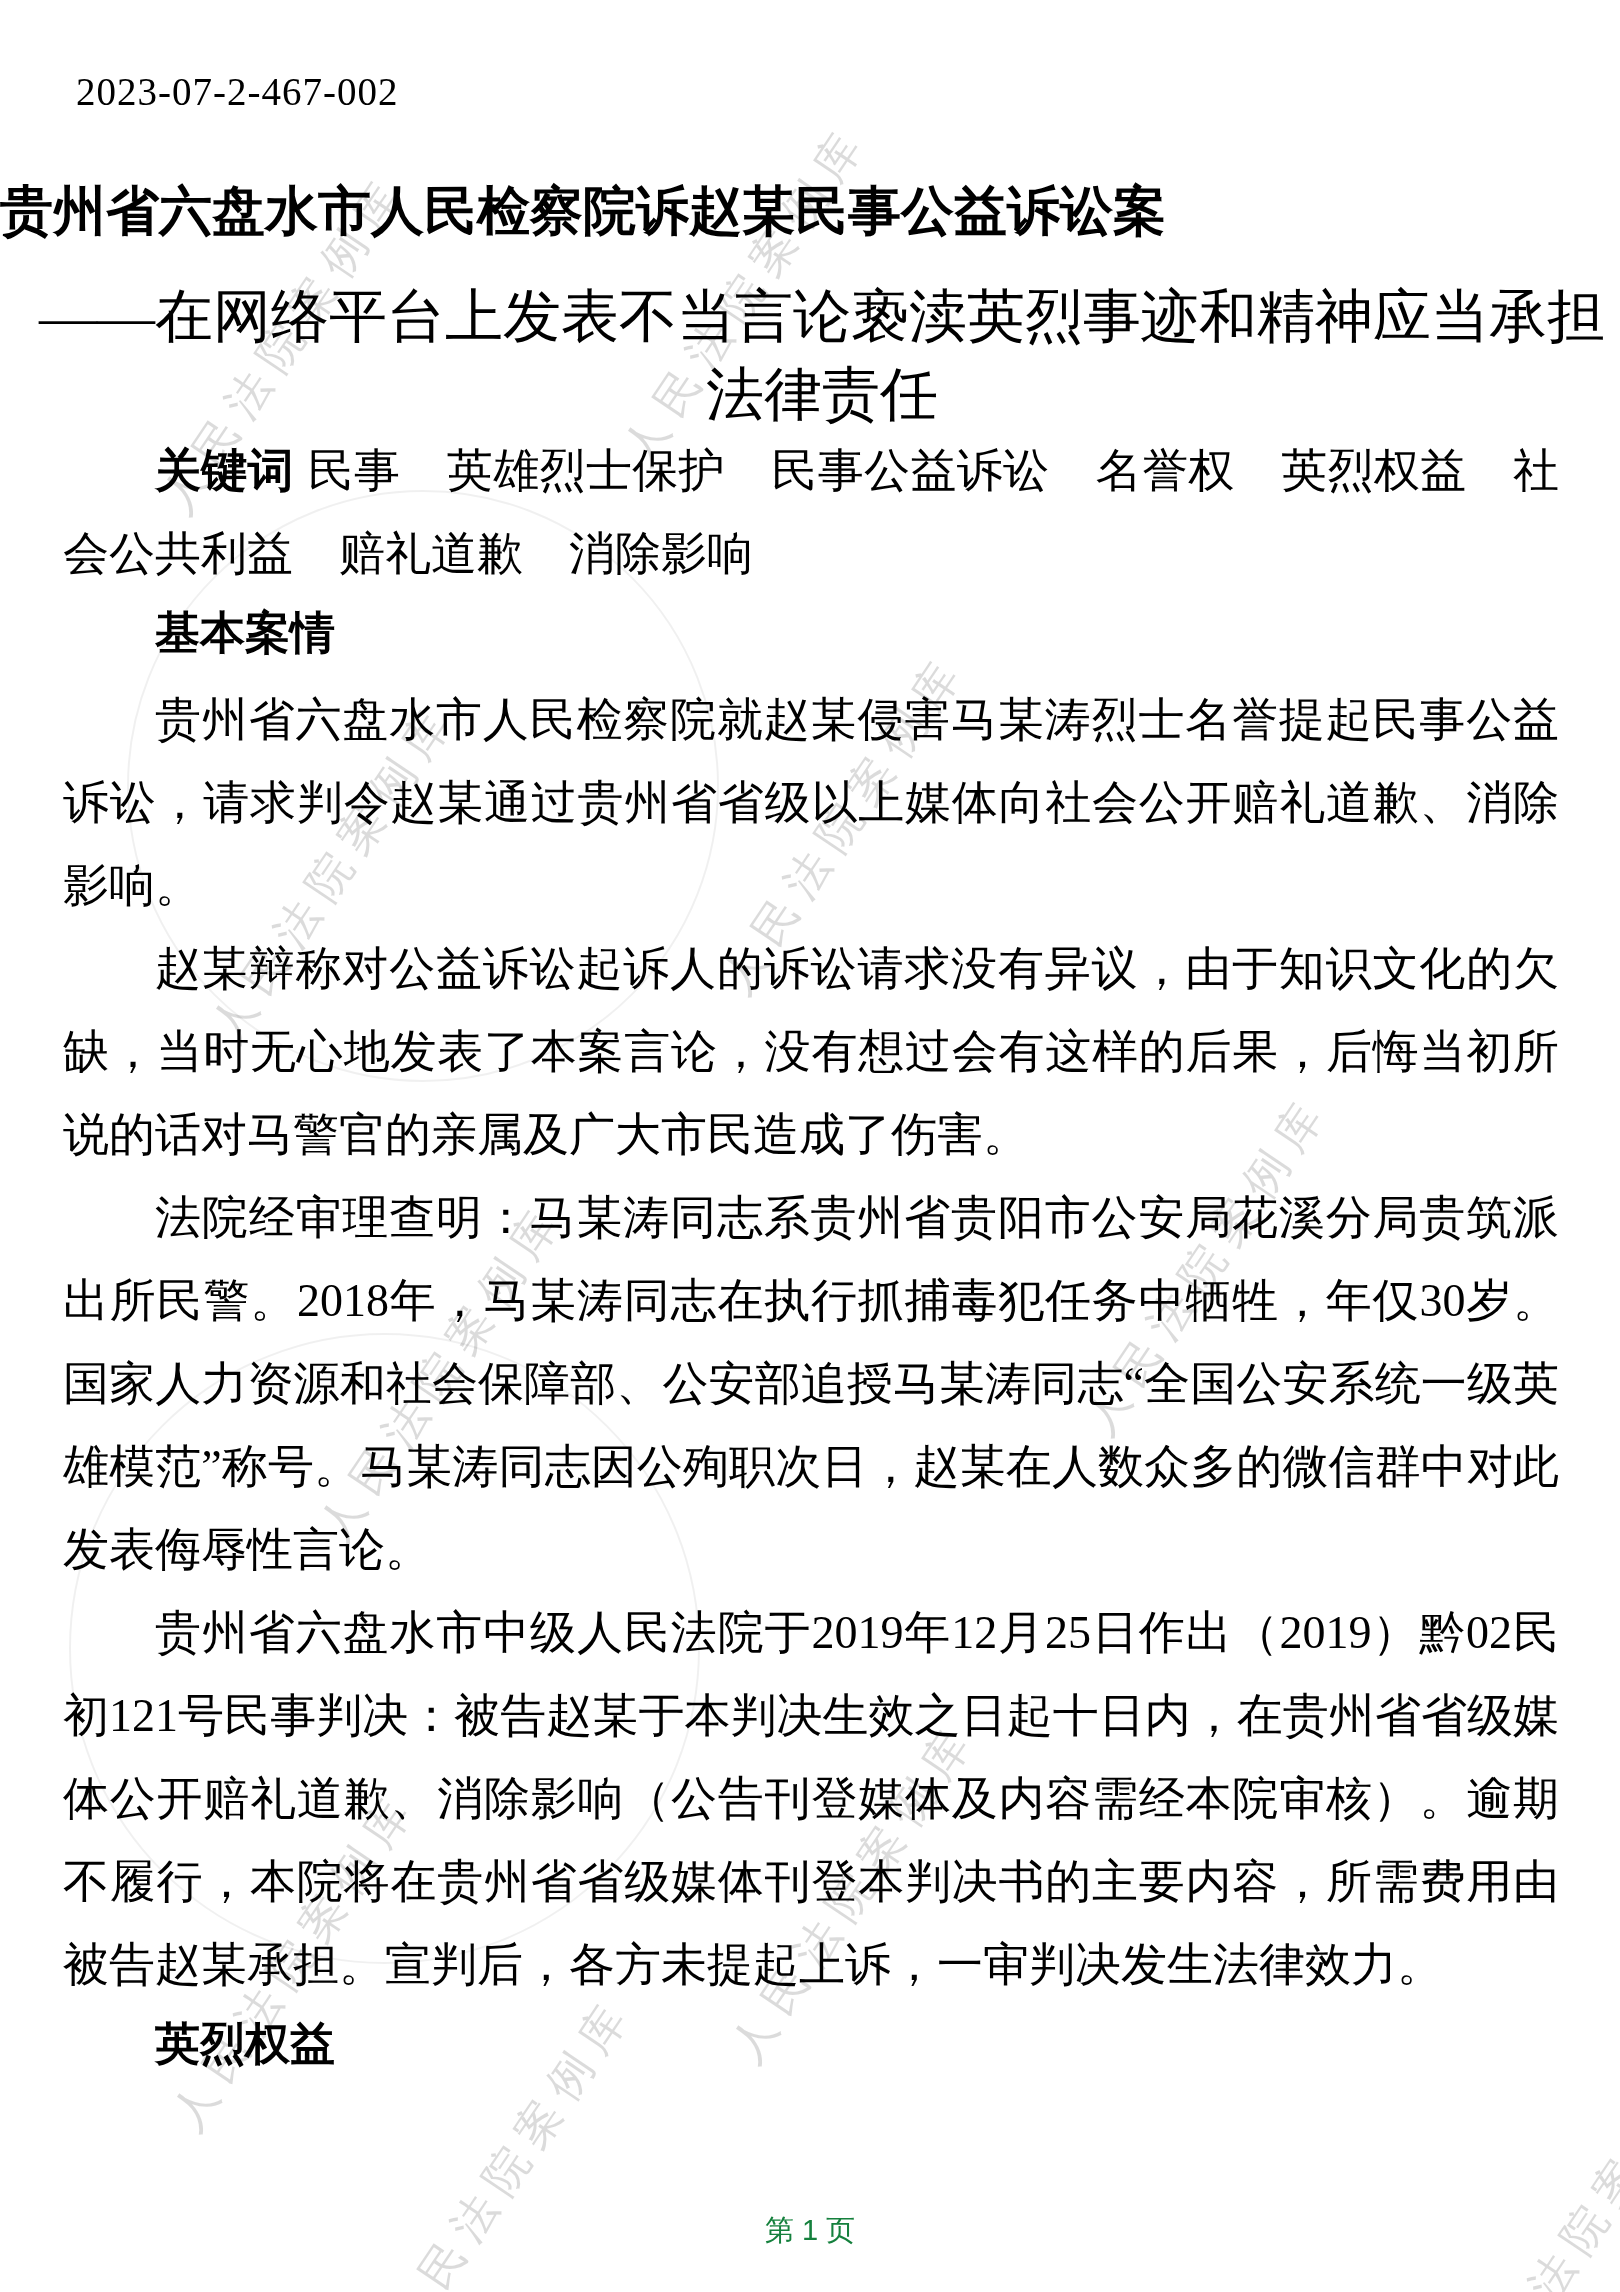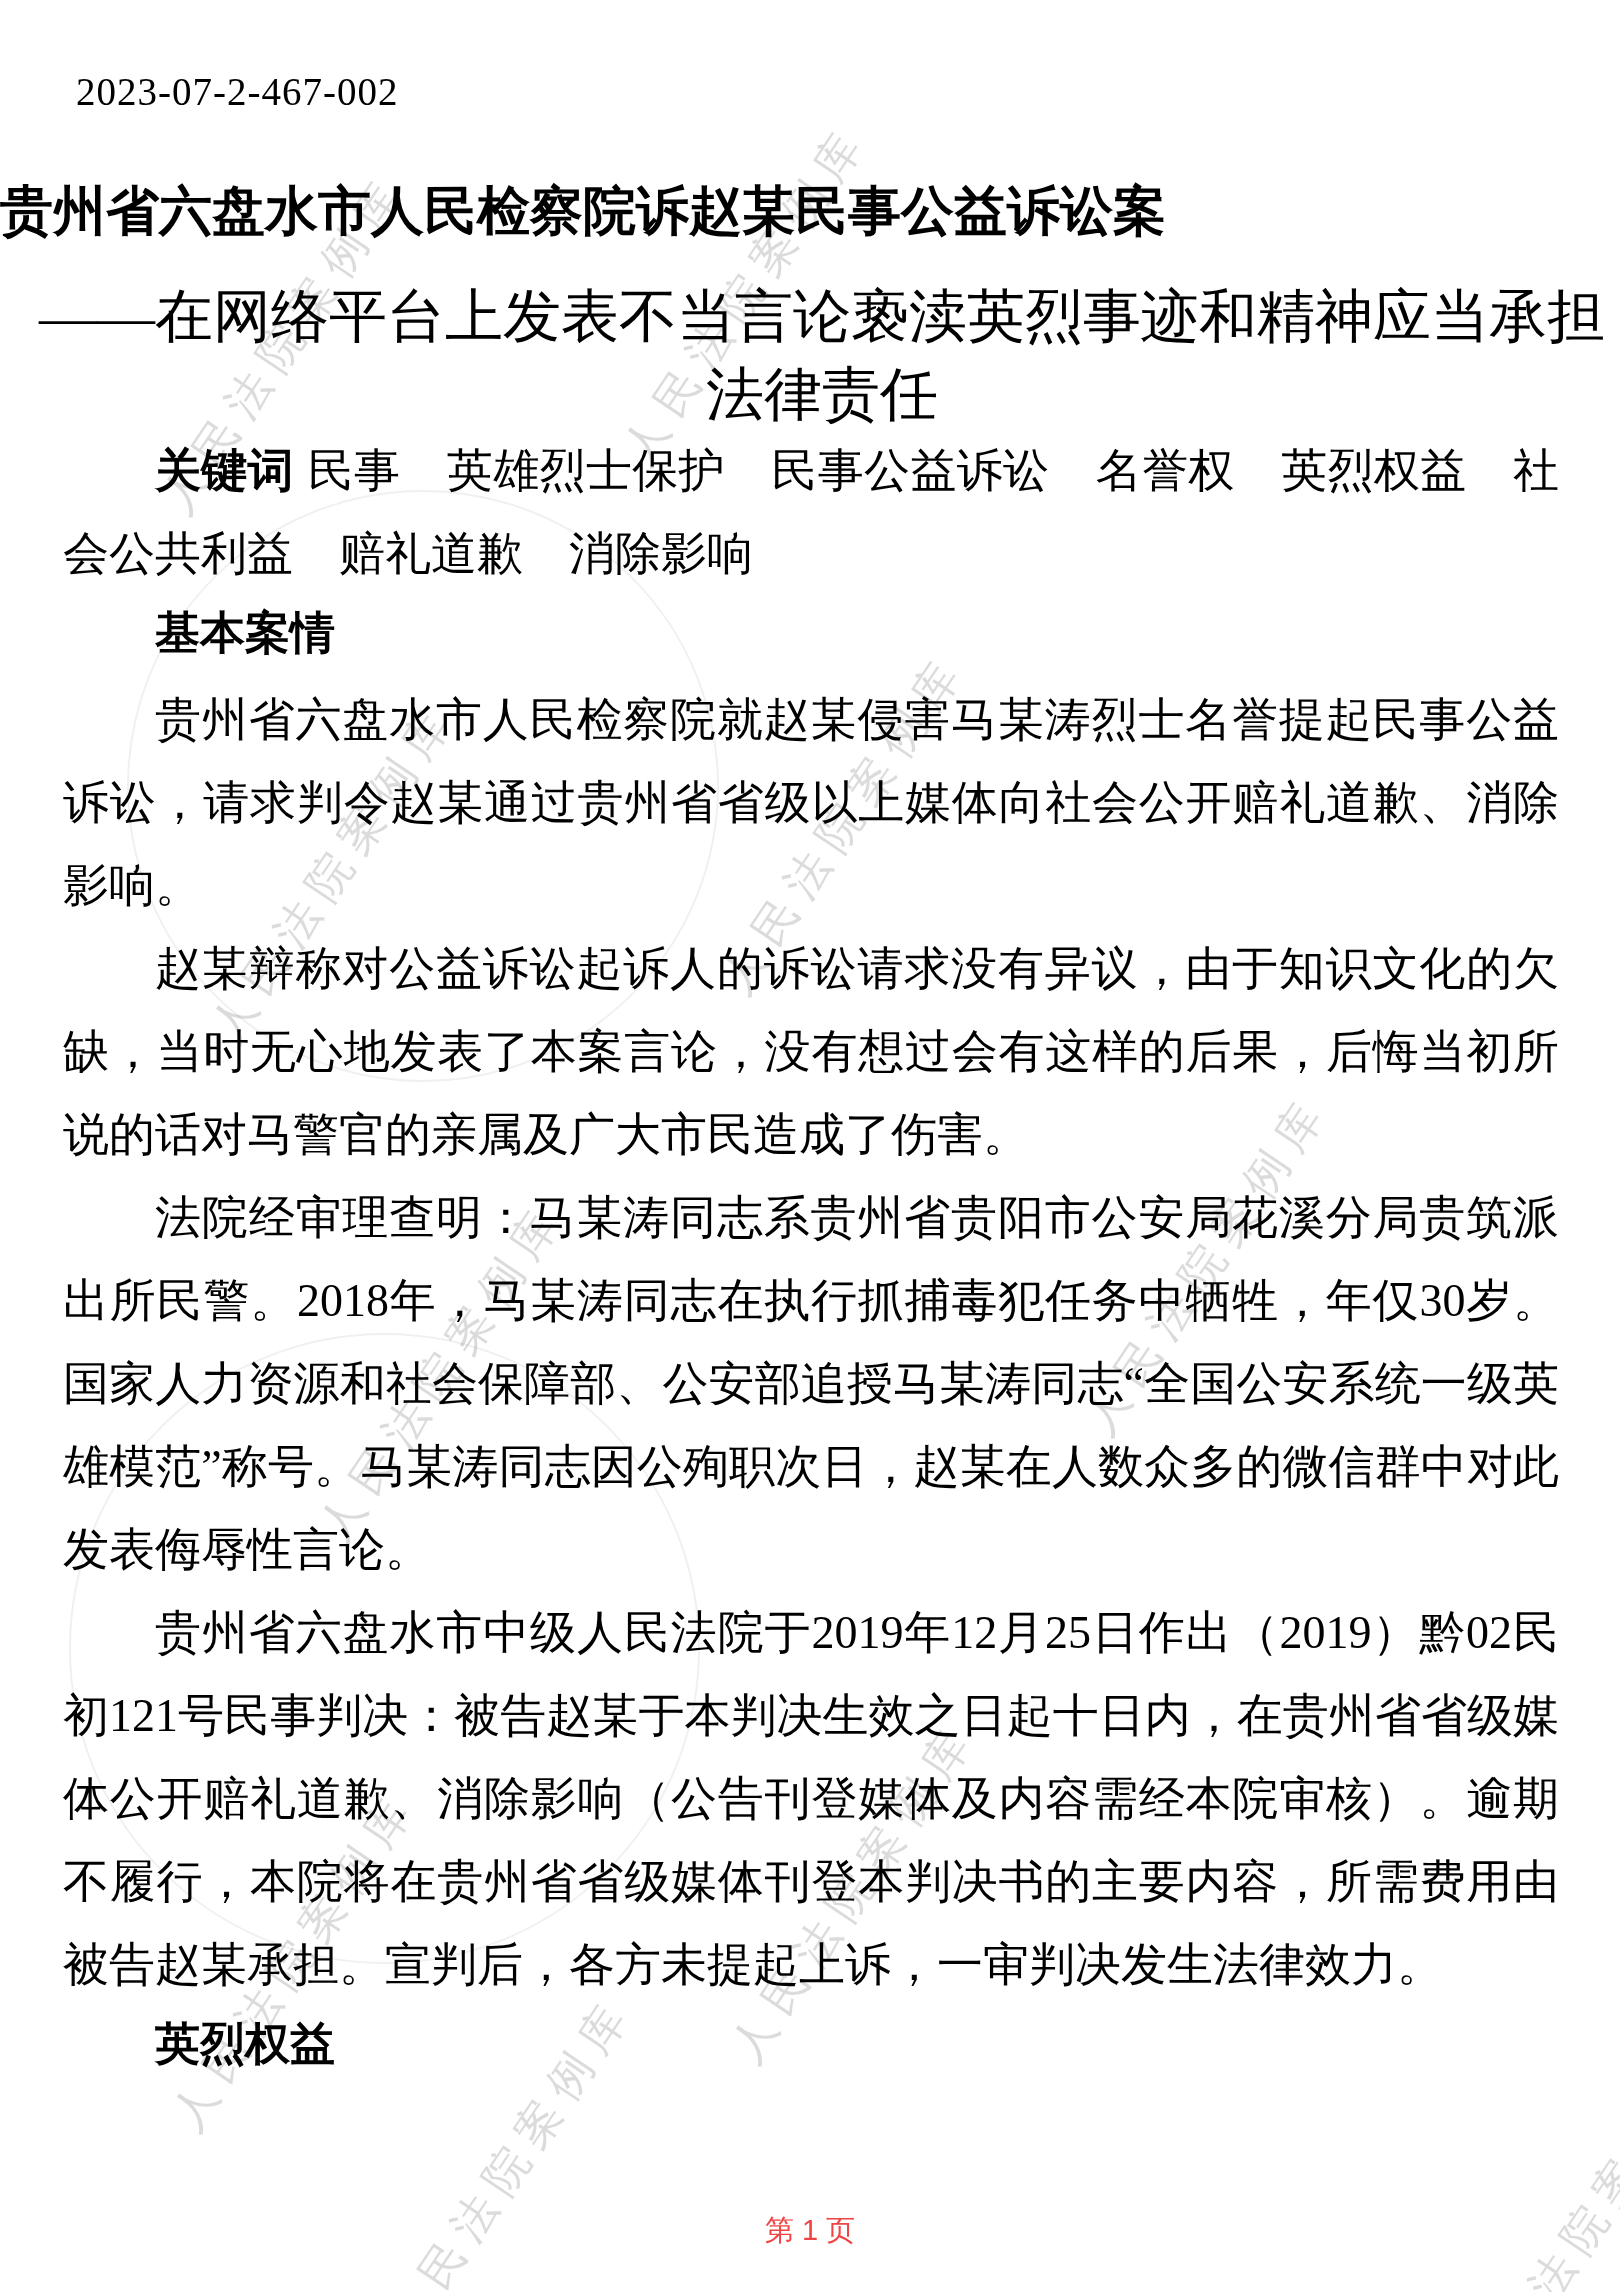--- a/index.html
+++ b/index.html
@@ -98,21 +98,21 @@
     text-indent: 92px;
   }
   .footer {
     position: absolute;
     top: 2211px;
     left: 0;
     width: 100%;
     text-align: center;
     font-size: 29px;
     font-family: "Liberation Sans", "DejaVu Sans", sans-serif;
-    color: #ef4444;
+    color: #15803d;
   }
 </style>
 </head>
 <body>
 
 <div class="page">
 
   <div class="wm-layer">
     <div class="seal-circle" style="left:127px; top:490px; width:588px; height:588px;"></div>
     <div class="seal-circle" style="left:69px; top:1333px; width:627px; height:627px;"></div>

